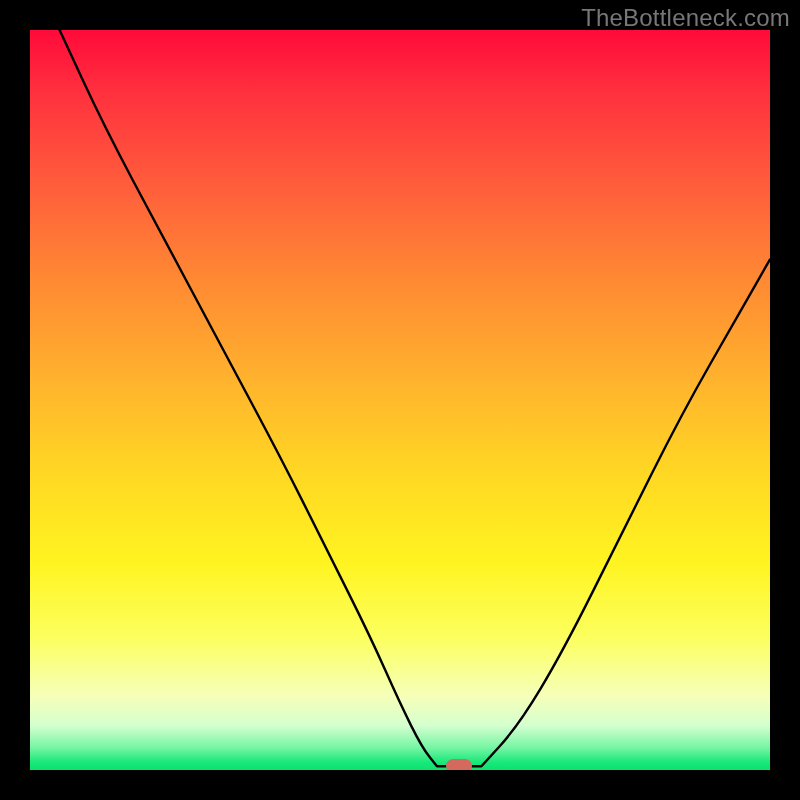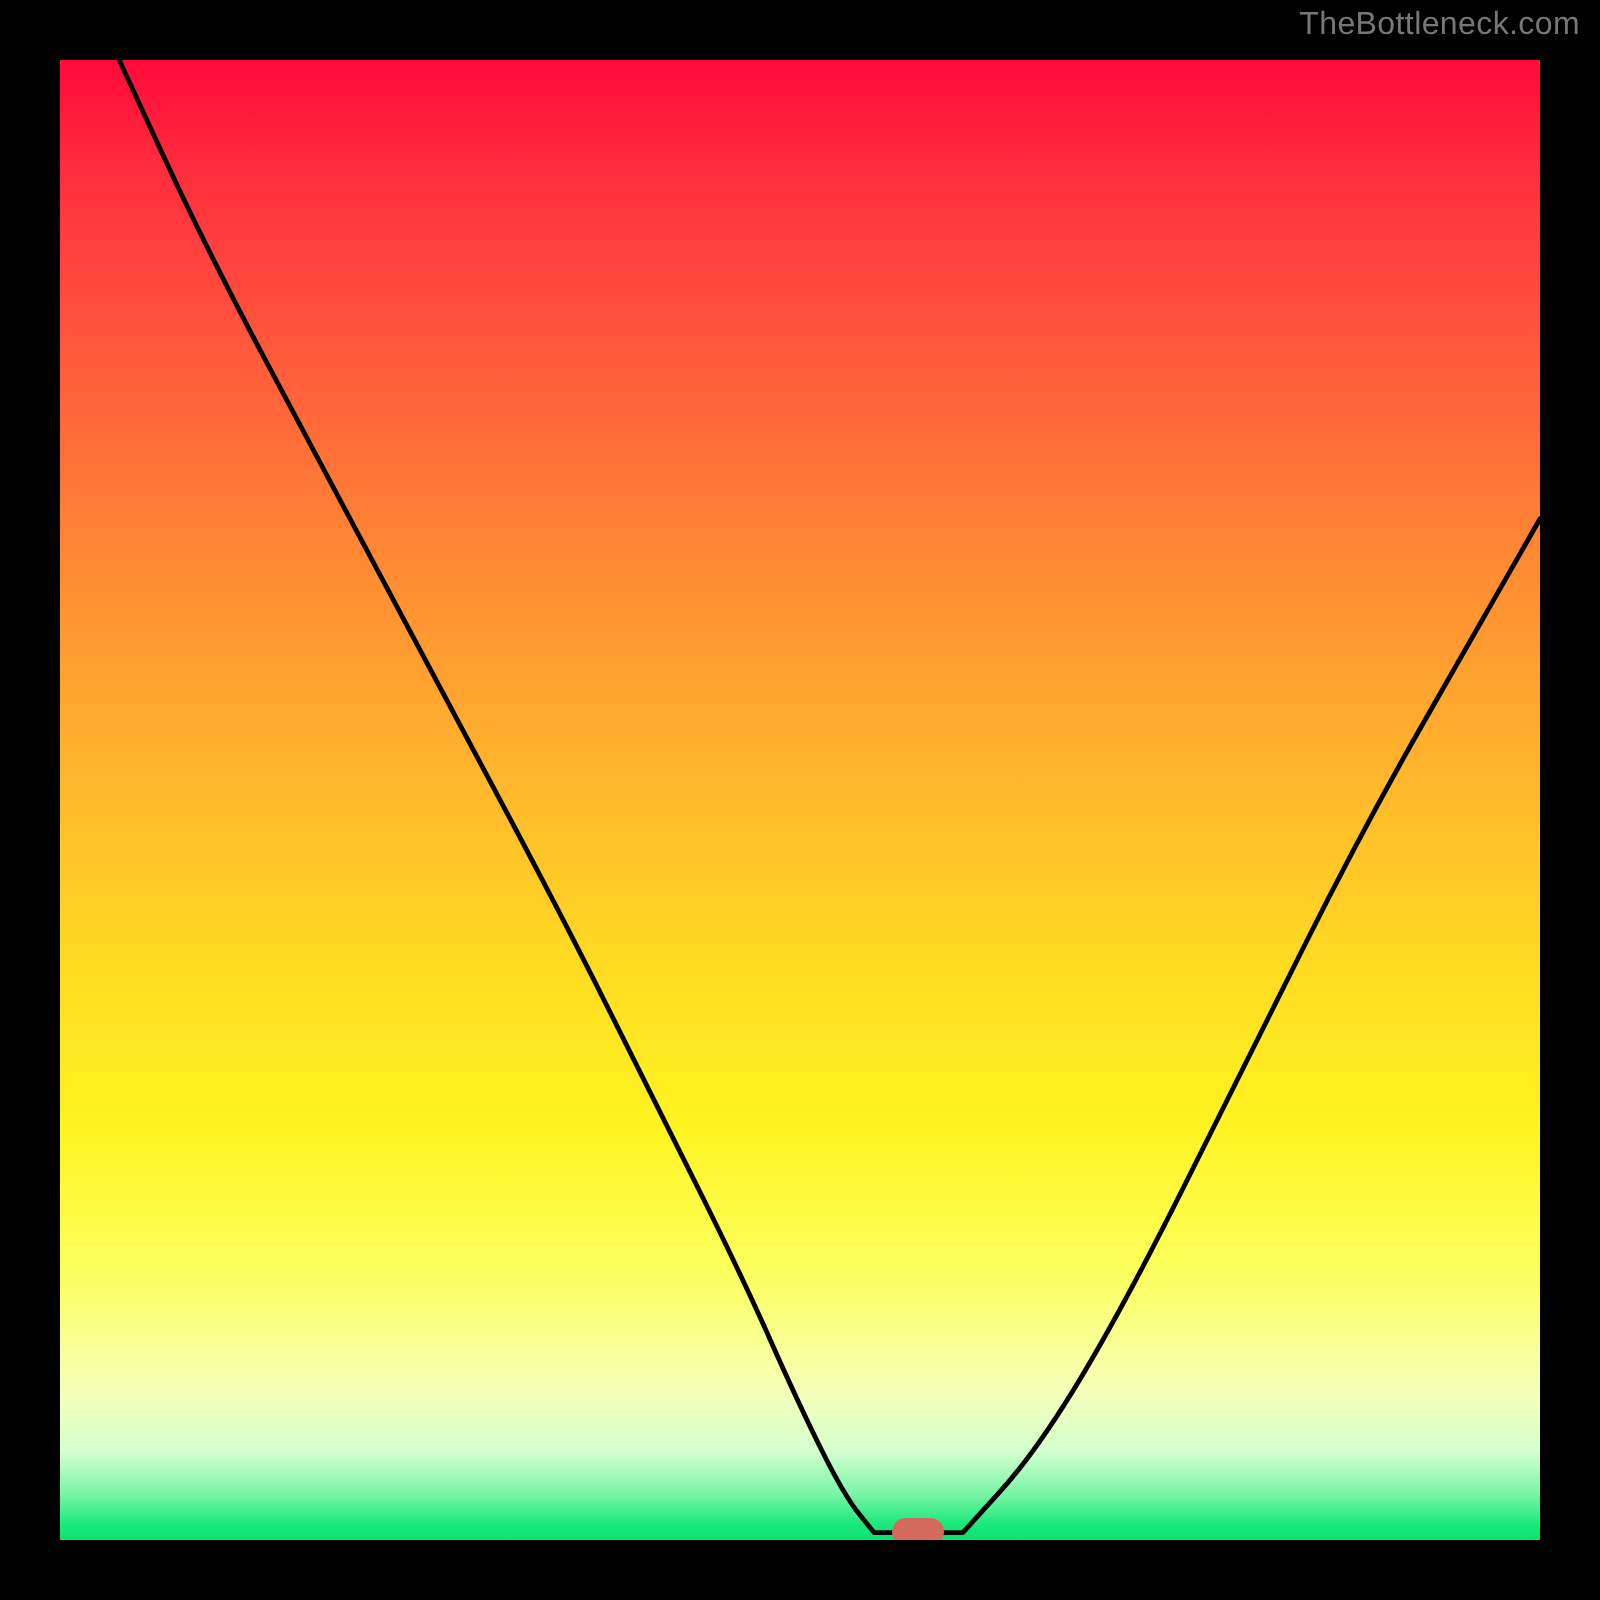--- a/index.html
+++ b/index.html
@@ -15,21 +15,21 @@
     position: relative;
     width: 800px;
     height: 800px;
     background: #000;
   }
   .attribution {
     position: absolute;
     top: 4px;
     right: 10px;
     color: #777;
-    font-size: 16px;
+    font-size: 24px;
     font-weight: 500;
     letter-spacing: 0.2px;
     z-index: 10;
   }
   .plot-area {
     position: absolute;
     left: 30px;
     top: 30px;
     width: 740px;
     height: 740px;

